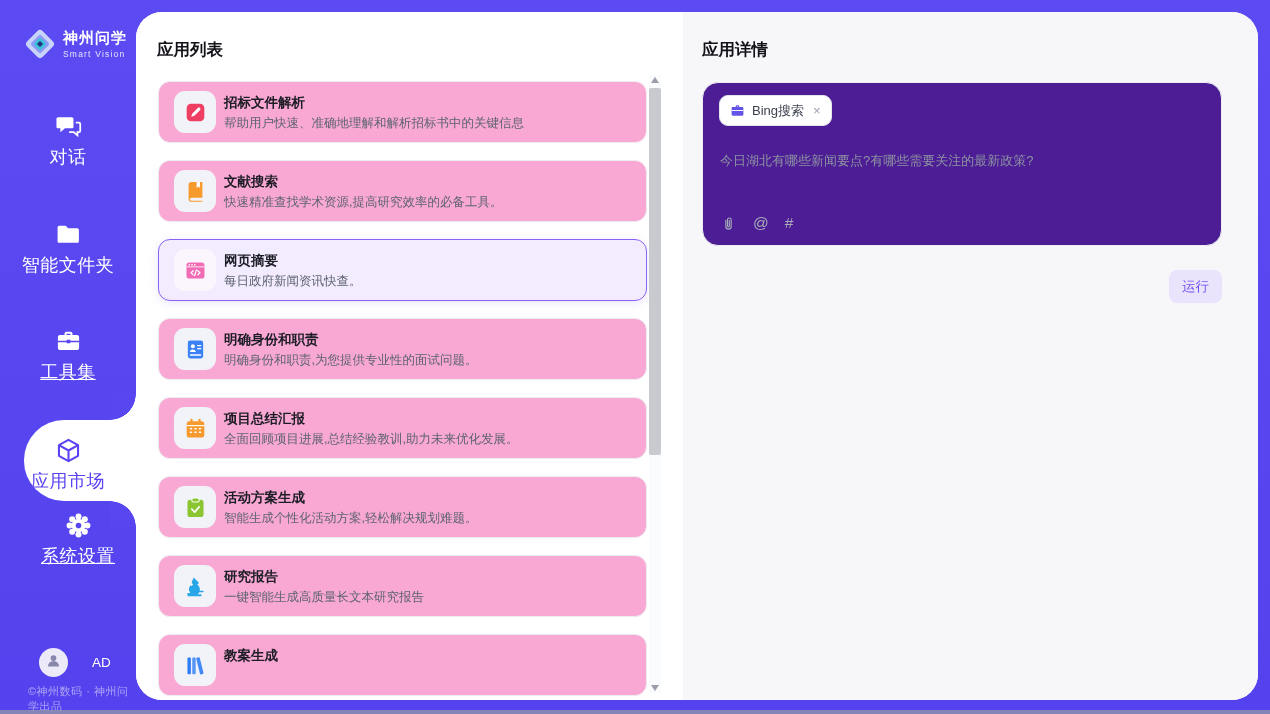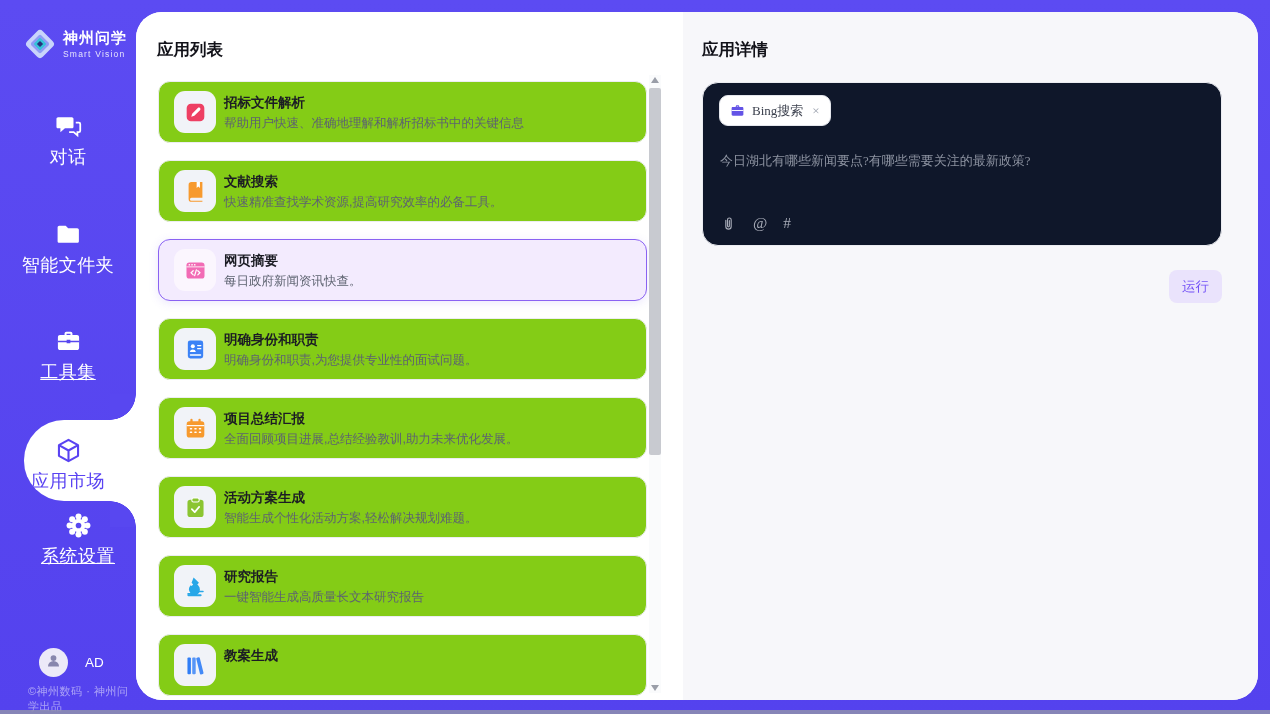--- a/index.html
+++ b/index.html
@@ -19,50 +19,50 @@
   .nav-icon { display:block; margin:0 auto; width:27px; height:27px; }
   .nav-icon svg { width:27px; height:27px; display:block; }
   .nav-label { display:block; margin-top:5px; font-size:18px; letter-spacing:.5px; }
   .nav-item.underlined .nav-label { text-decoration:underline; }
   .nav-item.active { color:#5a43f2; }
   .bulge { position:absolute; left:24px; top:420px; width:112px; height:81px; background:#fff; border-radius:40px 0 0 40px; }
   .bulge::before { content:""; position:absolute; right:0; top:-26px; width:26px; height:26px;
     background:radial-gradient(circle 26px at 0 0,#5847f0 25.5px,#fff 26px); }
   .bulge::after { content:""; position:absolute; right:0; bottom:-26px; width:26px; height:26px;
     background:radial-gradient(circle 26px at 0 100%,#5847f0 25.5px,#fff 26px); }
-  .user { position:absolute; left:39px; top:648px; display:flex; align-items:center; gap:17px; }
+  .user { position:absolute; left:39px; top:648px; display:flex; align-items:center; gap:24px; }
   .avatar { width:29px; height:29px; border-radius:50%; background:#ece9f8; display:flex; align-items:center; justify-content:center; color:#8886ad; }
   .avatar svg { width:17px; height:17px; }
   .user-name { color:#fff; font-size:13.5px; }
   .side-footer { position:absolute; left:28px; top:684px; font-size:11px; color:rgba(255,255,255,.5); letter-spacing:.5px; }
   .bottom-edge { position:absolute; left:0; bottom:0; width:1270px; height:4px; background:#8f90ad; opacity:.85; }
 
   
   .main { position:absolute; left:136px; top:12px; width:1122px; height:688px; border-radius:26px; overflow:hidden; display:flex; background:#fff; }
   .list-panel { position:relative; width:547px; background:#fff; flex:none; }
   .panel-title { position:absolute; left:21px; top:27px; font-size:16.5px; font-weight:bold; color:#121219; }
   .cards { position:absolute; left:22px; top:69px; width:489px; }
-  .card { position:relative; height:62px; margin-bottom:17px; background:#84cc16; border:1px solid #ecedf2; border-radius:12px; cursor:pointer; }
+  .card { position:relative; height:62px; margin-bottom:17px; background:#f9a8d4; border:1px solid #ecedf2; border-radius:12px; cursor:pointer; }
   .card.selected { background:#f3ebfe; border:1.5px solid #8a62f2; box-shadow:0 2px 10px rgba(124,92,240,.15); }
   .card-icon { position:absolute; left:15px; top:9px; width:42px; height:42px; border-radius:11px; background:#f1f3f8; display:flex; align-items:center; justify-content:center; }
   .card.selected .card-icon { background:#fbf6fe; }
   .card-icon svg { width:23px; height:23px; display:block; }
   .card-title { position:absolute; left:65px; top:12px; font-size:13.5px; font-weight:bold; color:#1b1c24; }
   .card-desc { position:absolute; left:65px; top:33px; font-size:12.5px; color:#5d6370; }
 
   
   .scrollbar { position:absolute; left:513px; top:63px; width:12px; height:618px; background:#fafbfc; }
   .scroll-thumb { position:absolute; left:0; top:13px; width:12px; height:367px; background:#c8cad0; border-radius:2px; cursor:pointer; }
   .scroll-up, .scroll-down { position:absolute; left:2px; width:0; height:0; border-left:4px solid transparent; border-right:4px solid transparent; cursor:pointer; }
   .scroll-up { top:2px; border-bottom:6px solid #9a9ea8; }
   .scroll-down { bottom:2px; border-top:6px solid #9a9ea8; }
 
   
   .detail-panel { position:relative; flex:1; background:#f7f7fa; }
-  .input-card { position:absolute; left:19px; top:70px; width:520px; height:164px; background:#0f172a; border:1px solid #ebecf1; border-radius:16px;font-family:Liberation Serif, serif; }
+  .input-card { position:absolute; left:19px; top:70px; width:520px; height:164px; background:#4c1d95; border:1px solid #ebecf1; border-radius:16px; }
   .tool-tag { position:absolute; left:16px; top:12px; height:31px; display:inline-flex; align-items:center; gap:7px; padding:0 10px; border:1px solid #e4e6ec; border-radius:9px; background:#fff; cursor:pointer; }
   .tool-tag .tag-icon { color:#6353e6; width:15px; height:15px; }
   .tool-tag .tag-icon svg { width:15px; height:15px; display:block; }
   .tag-label { font-size:13px; color:#3c414e; }
   .tag-close { font-size:13px; color:#9aa0ac; margin-left:2px; cursor:pointer; }
   .query-text { position:absolute; left:17px; top:68px; width:480px; font-size:13px; color:#8d93a1; line-height:1.5; cursor:text; }
   .input-toolbar { position:absolute; left:17px; bottom:13px; display:flex; align-items:center; gap:16px; color:#a8acb8; }
   .input-toolbar .tb-icon { width:17px; height:17px; cursor:pointer; }
   .input-toolbar .tb-icon svg { width:17px; height:17px; display:block; }
   .tb-char { font-size:15.5px; cursor:pointer; }

